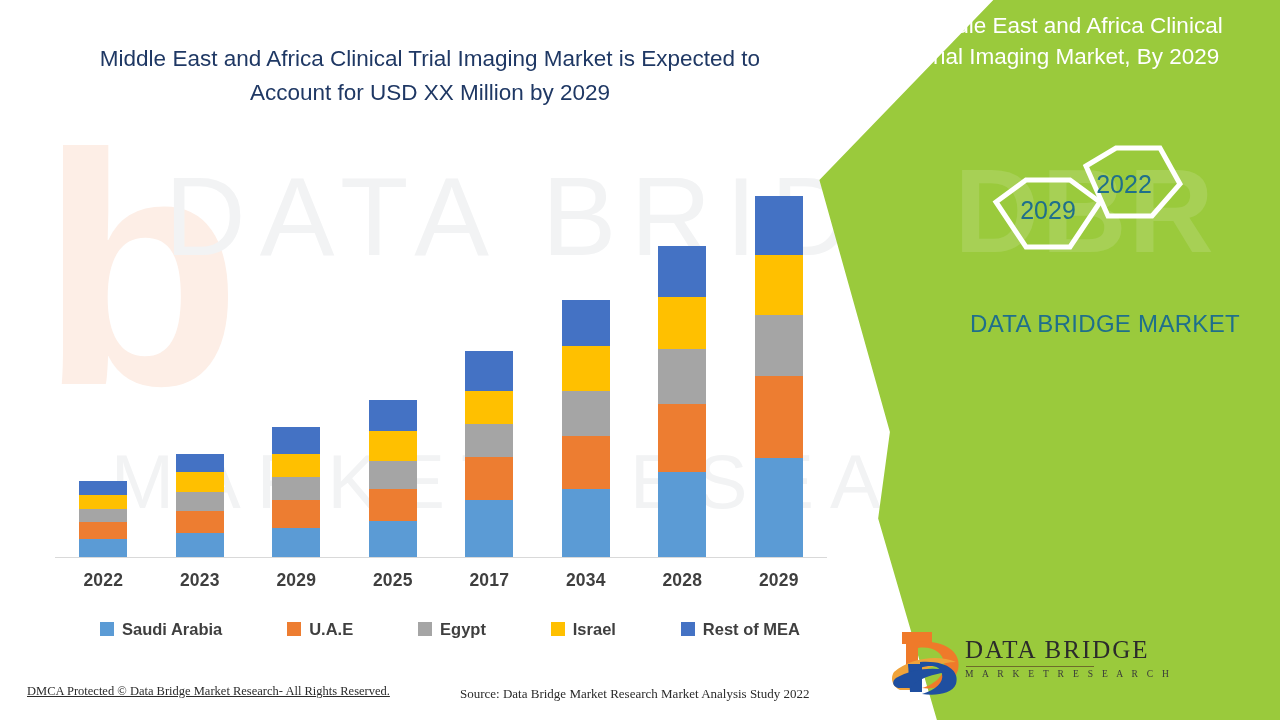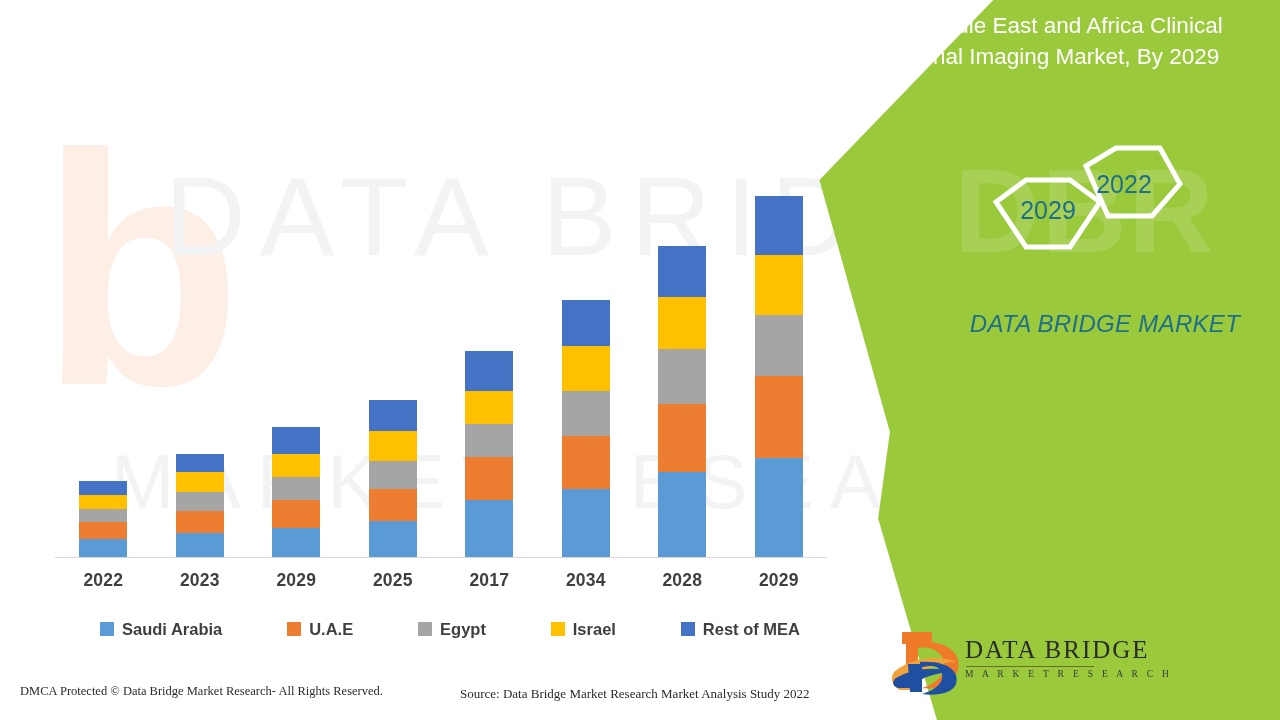--- a/index.html
+++ b/index.html
@@ -46,21 +46,20 @@
     line-height:122px; letter-spacing:2px; text-align:center;
     pointer-events:none;
   }
 
   
   .hexwrap { position:absolute; left:980px; top:140px; width:210px; height:150px; }
   .brandtext {
     position:absolute; left:940px; top:308px; width:330px;
     text-align:center; color:#1f6f8b; font-size:24px; line-height:32px;
     letter-spacing:.3px;
-    font-style:italic;
   }
 
   
   .logo { position:absolute; left:892px; top:628px; width:215px; height:68px; }
   .logo-text { position:absolute; left:965px; top:636px; }
   .logo-db {
     font-size:25px; letter-spacing:2px; color:#2b2b2b; font-weight:400;
     font-family:"Liberation Serif", serif;
   }
   .logo-rule { width:128px; height:1px; background:#6d6d2a; margin:2px 0 2px 1px; }
@@ -99,39 +98,40 @@
   .legend {
     position:absolute; left:100px; top:616px; width:700px; height:26px;
     display:flex; align-items:center; justify-content:space-between;
   }
   .legend-item { display:flex; align-items:center; gap:8px;justify-content:space-between; }
   .legend-swatch { width:14px; height:14px; flex:none; }
   .legend-label { color:#3f3f3f; font-size:16.5px; font-weight:700; white-space:nowrap; }
 
   .footer { position:absolute; left:0; top:684px; width:860px; height:24px; }
   .foot-left {
-    position:absolute; left:20px; top:0; color:#2b2b2b;
-    font-size:12.5px; font-family:"Liberation Serif", serif;
+    position:absolute; left:27px; top:0; color:#2b2b2b;
+    font-size:12.5px; font-family:"Liberation Serif", serif;text-decoration:underline;
   }
   .foot-right {
     position:absolute; left:460px; top:2px; color:#2b2b2b;
     font-size:13px; font-family:"Liberation Serif", serif;
   }
 </style>
 </head>
 <body>
 
 <div id="stage">
 
   <div class="wm-layer">
     <div class="wm-b">b</div>
     <div class="wm-line1">DATA BRIDGE</div>
     <div class="wm-line2">MARKET RESEARCH</div>
   </div>
 
+  <div class="headline">Middle East and Africa Clinical Trial Imaging Market is Expected to Account for USD XX Million by 2029</div>
 
   <div class="axis-line"></div>
   <div class="bars" id="bars">
       <div class="bar-col">
         <div class="bar">
           <div class="seg" title="Saudi Arabia 2022: 19" style="height: 18.3825px; background: rgb(91, 155, 213);"></div>
           <div class="seg" title="U.A.E 2022: 17" style="height: 16.4475px; background: rgb(237, 125, 49);"></div>
           <div class="seg" title="Egypt 2022: 14" style="height: 13.545px; background: rgb(165, 165, 165);"></div>
           <div class="seg" title="Israel 2022: 14" style="height: 13.545px; background: rgb(255, 192, 0);"></div>
           <div class="seg" title="Rest of MEA 2022: 15" style="height: 14.5125px; background: rgb(68, 114, 196);"></div>

